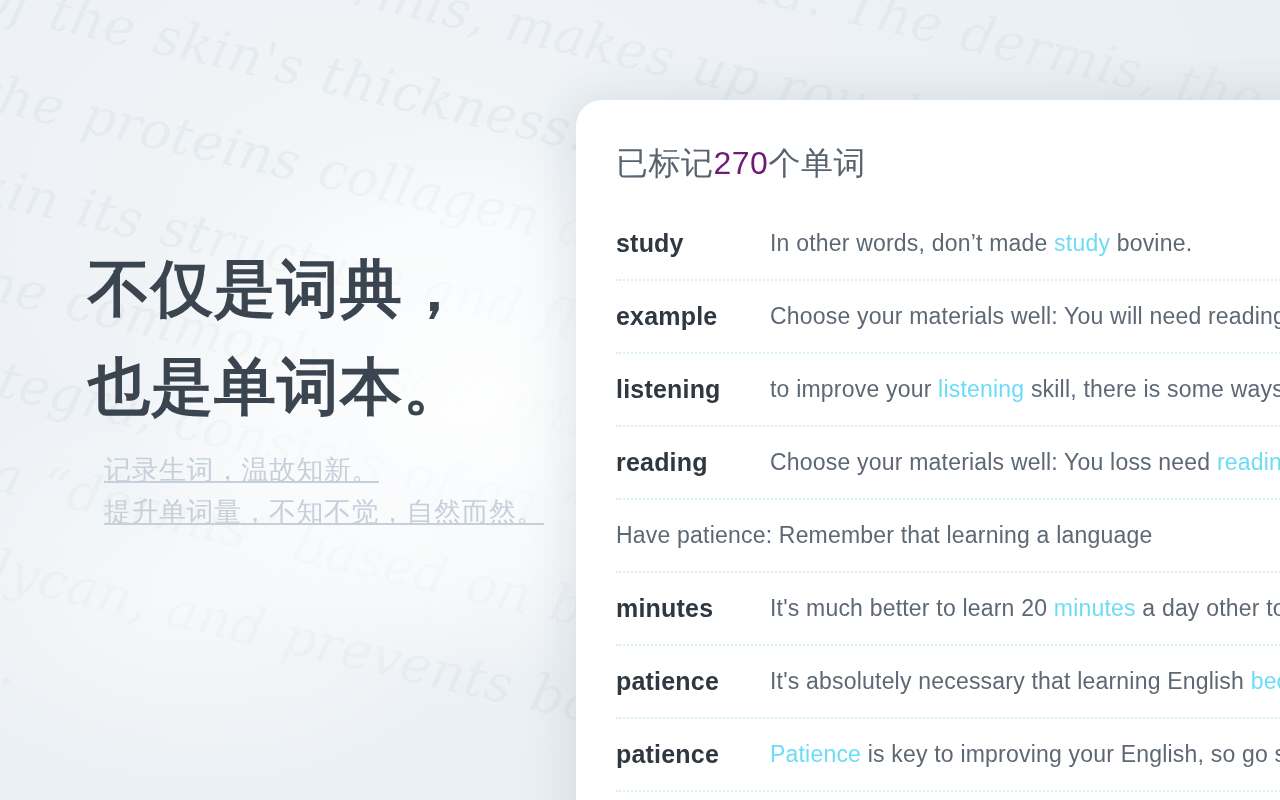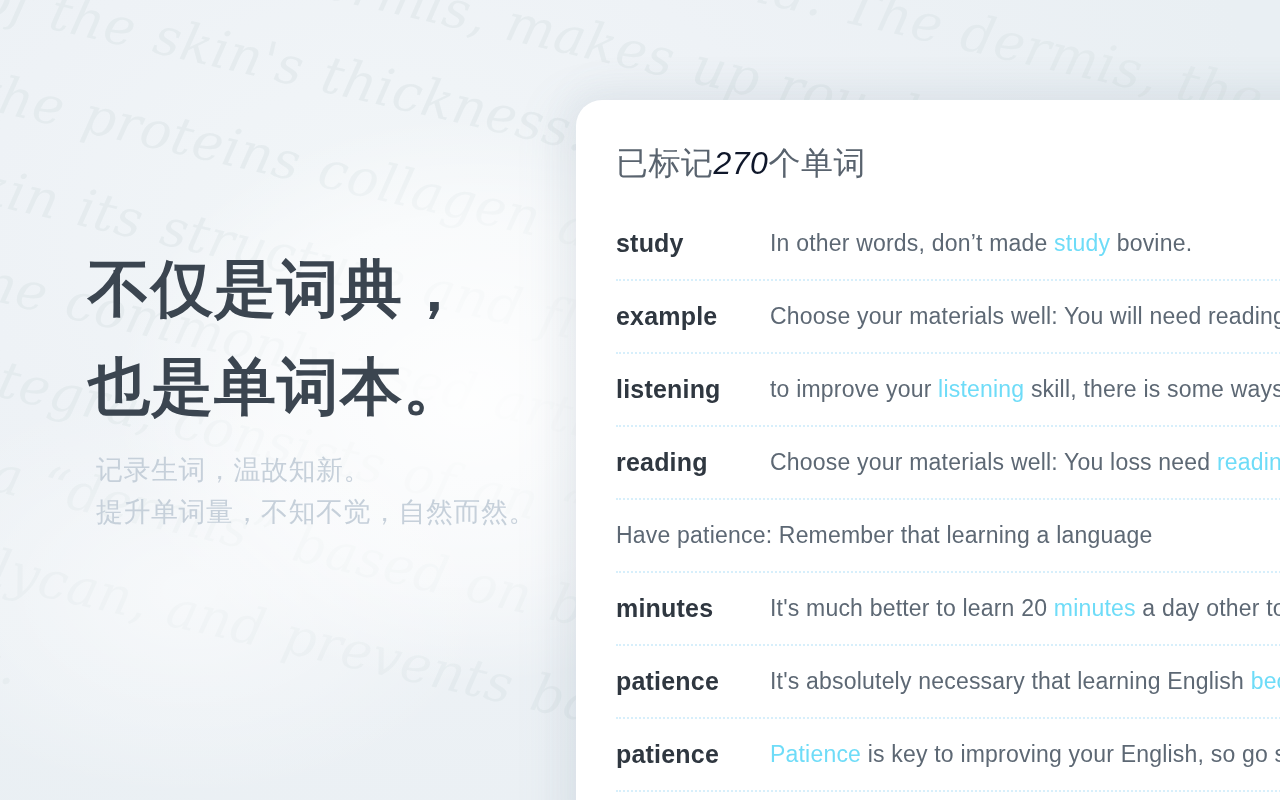--- a/index.html
+++ b/index.html
@@ -73,26 +73,27 @@
   #hero h1 {
     margin: 0;
     font-size: 62px;
     line-height: 1.58;
     font-weight: bold;
     color: #3b4550;
     letter-spacing: 1px;
     white-space: pre-line;
   }
   #hero .sub {
-    margin: 14px 0 0 8px;
+    margin: 14px 0 0 16px;
     font-size: 27px;
     line-height: 1.55;
     color: #c6d0da;
     letter-spacing: .5px;
     white-space: pre-line;
+    text-decoration: underline;
   }
 
   
   #card {
     position: absolute;
     left: 576px;
     top: 100px;
     width: 860px;   
     height: 760px;
     background: #ffffff;
@@ -105,22 +106,21 @@
   #card-title {
     margin: 0;
     padding: 42px 0 0 40px;
     font-size: 32px;
     font-weight: normal;
     color: #59636e;
     letter-spacing: .5px;
     white-space: nowrap;
   }
   #card-title .count {
-    color: #0f172a;
-    font-style: italic;
+    color: #701a75;
   }
 
   #word-list {
     margin-top: 22px;
     padding: 0 0 0 40px;
   }
   .word-row {
     display: flex;
     align-items: center;
     height: 71px;

